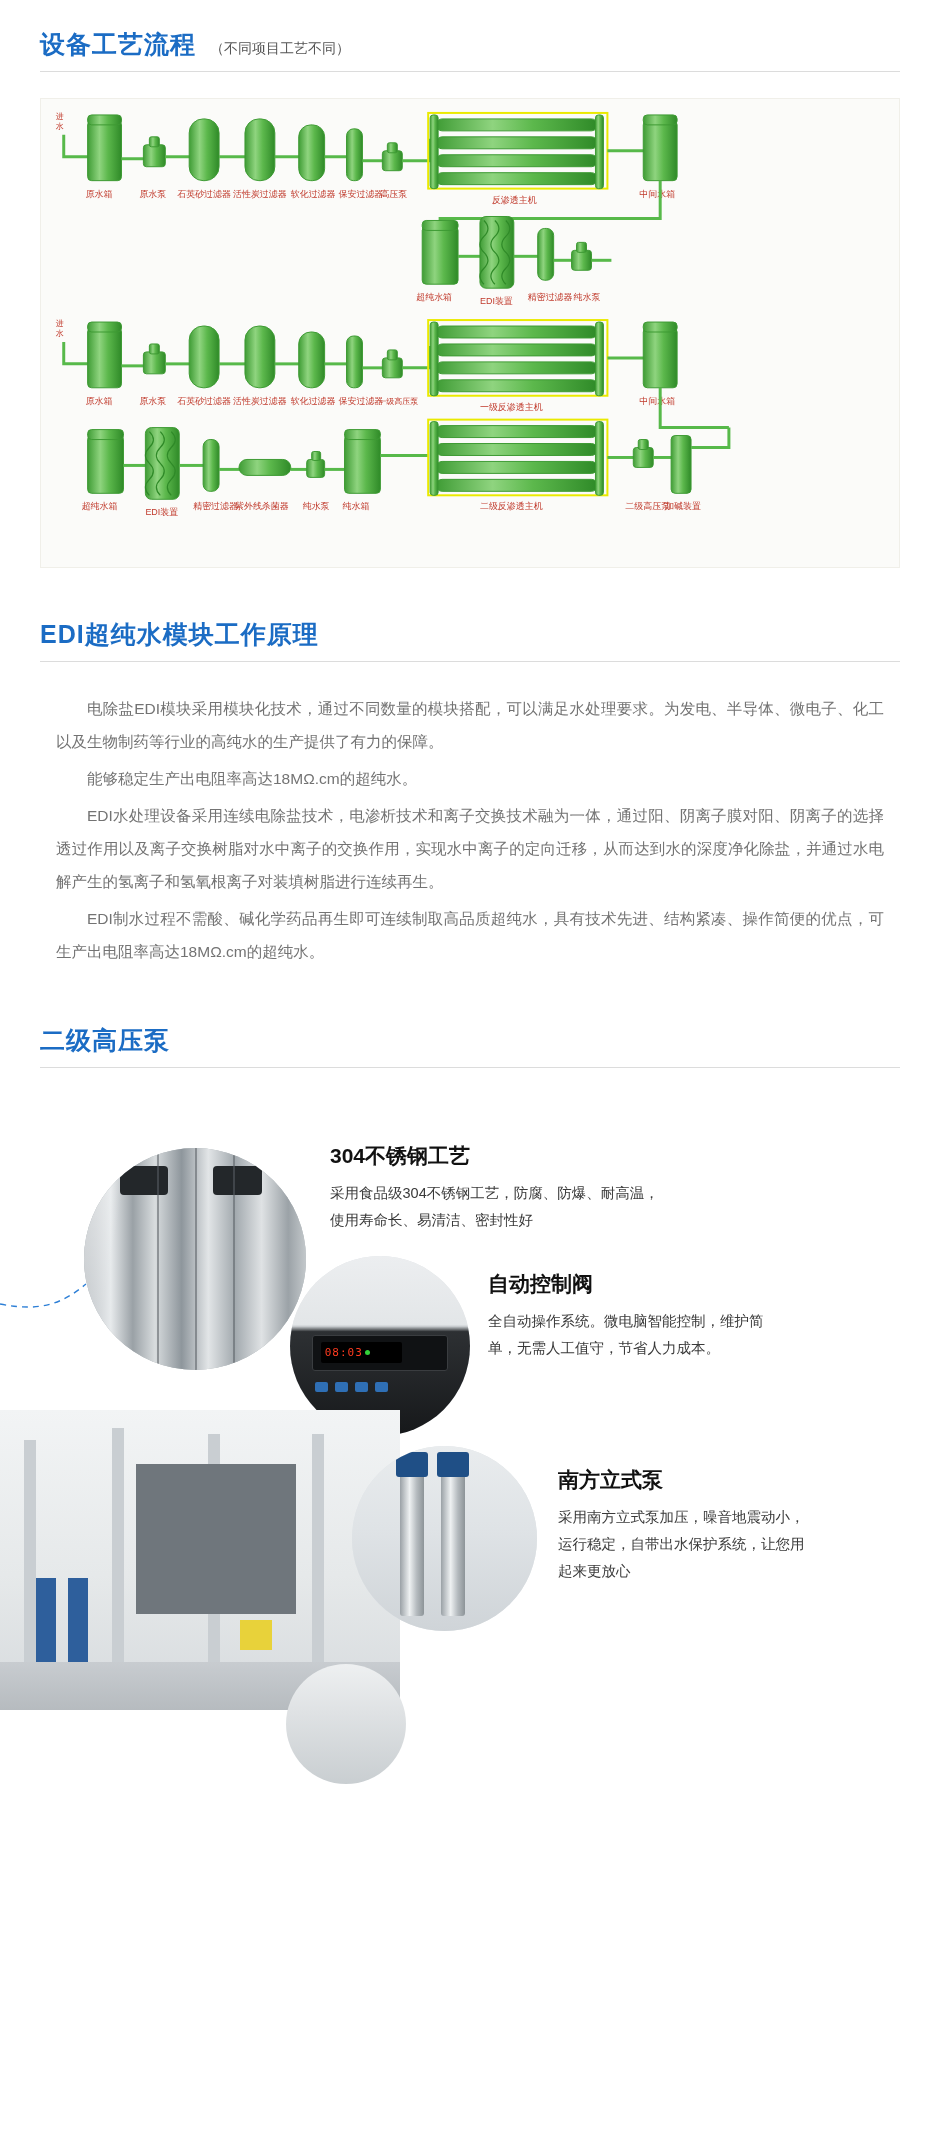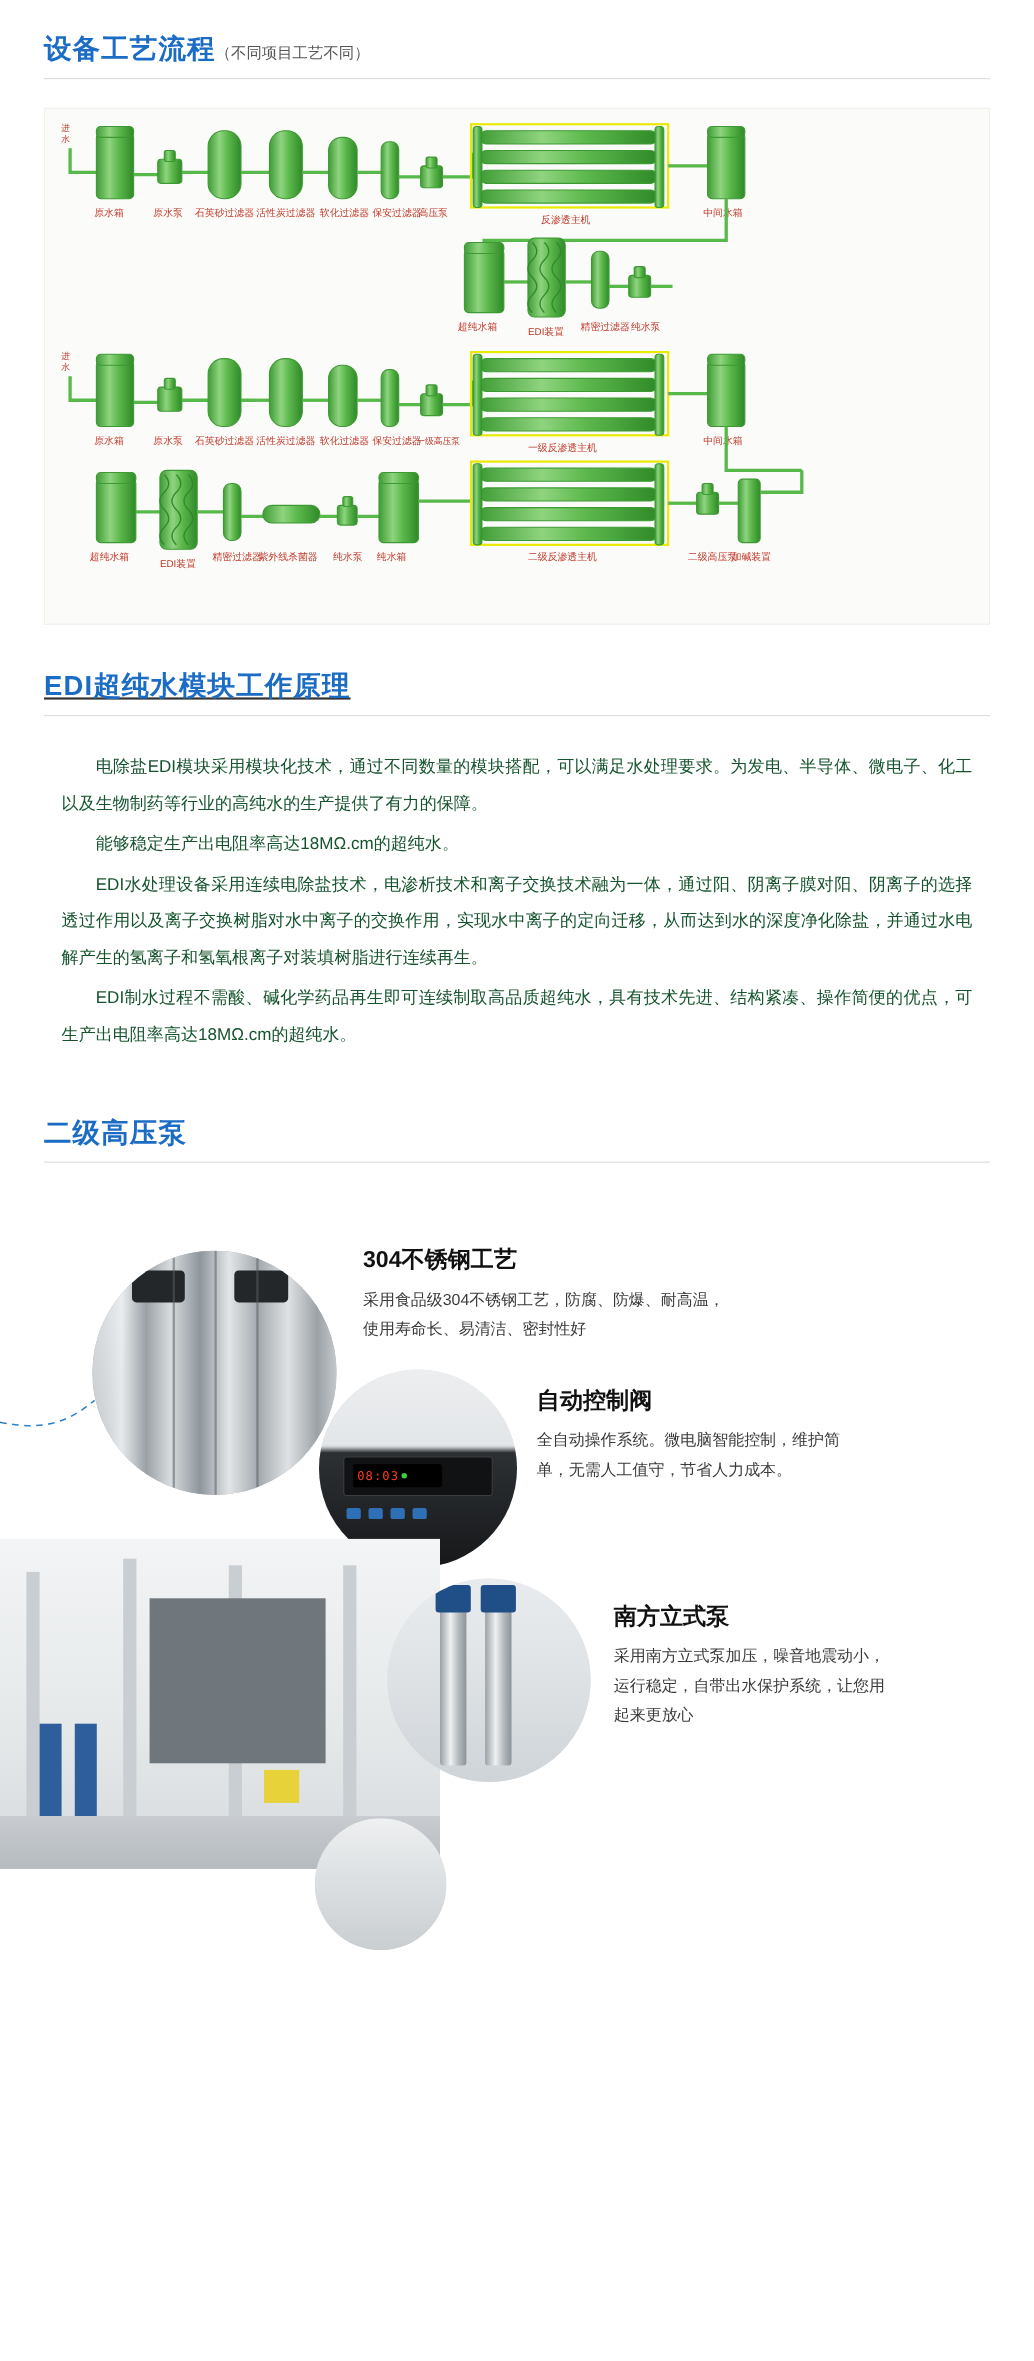--- a/index.html
+++ b/index.html
@@ -11,20 +11,21 @@
   }
   body { width: 940px; min-height: 2146px; position: relative; overflow-x: hidden; }
 
   
   .section-head {
     margin: 0 40px;
     padding-bottom: 10px;
     border-bottom: 1px solid #dcdcdc;
     display: flex;
     align-items: baseline;
+    gap: 14px;
   }
   .section-head .main-title {
     font-size: 25px;
     font-weight: bold;
     color: #1b6cc4;
     letter-spacing: 1px;
   }
   .section-head .sub-title {
     font-size: 14px;
     color: #555;
@@ -44,21 +45,21 @@
   .cap-small { font-size: 8px; fill: #c0392b; font-family: "Liberation Sans", sans-serif; }
   .pipe { fill: none; stroke: #57b94a; stroke-width: 3; }
   .tank-body { fill: url(#tankgrad); stroke: #3d9a33; stroke-width: 1; }
   .hl { fill: none; stroke: #eaea00; stroke-width: 2; }
 
   
   .para-wrap { margin: 30px 56px 0 56px; }
   .para {
     font-size: 15.5px;
     line-height: 33px;
-    color: #14532d;
+    color: #737373;
     text-align: justify;
     margin-bottom: 4px;
   }
   .indent { text-indent: 2em; }
 
   
   .gallery {
     position: relative;
     margin: 30px 0 0 0;
     height: 1030px;
@@ -332,21 +333,21 @@
     <rect class="tank-body" x="599" y="342" width="10" height="10" rx="2"></rect>
     <text class="cap" x="586" y="412">二级高压泵</text>
 
     <path class="pipe" d="M614,360 L634,360"></path>
     <rect class="tank-body" x="632" y="338" width="20" height="58" rx="4"></rect>
     <text class="cap" x="626" y="412">加碱装置</text>
     <path class="pipe" d="M652,350 L690,350 L690,330"></path>
   </svg>
 </div>
 
-<div class="section-head" style="margin-top:39px;text-decoration:underline;">
+<div class="section-head" style="margin-top:50px;">
   <span class="main-title">EDI超纯水模块工作原理</span>
 </div>
 
 <div class="para-wrap">
   <p class="para indent">电除盐EDI模块采用模块化技术，通过不同数量的模块搭配，可以满足水处理要求。为发电、半导体、微电子、化工以及生物制药等行业的高纯水的生产提供了有力的保障。</p>
   <p class="para indent">能够稳定生产出电阻率高达18MΩ.cm的超纯水。</p>
   <p class="para indent">EDI水处理设备采用连续电除盐技术，电渗析技术和离子交换技术融为一体，通过阳、阴离子膜对阳、阴离子的选择透过作用以及离子交换树脂对水中离子的交换作用，实现水中离子的定向迁移，从而达到水的深度净化除盐，并通过水电解产生的氢离子和氢氧根离子对装填树脂进行连续再生。</p>
   <p class="para indent">EDI制水过程不需酸、碱化学药品再生即可连续制取高品质超纯水，具有技术先进、结构紧凑、操作简便的优点，可生产出电阻率高达18MΩ.cm的超纯水。</p>
 </div>
 

